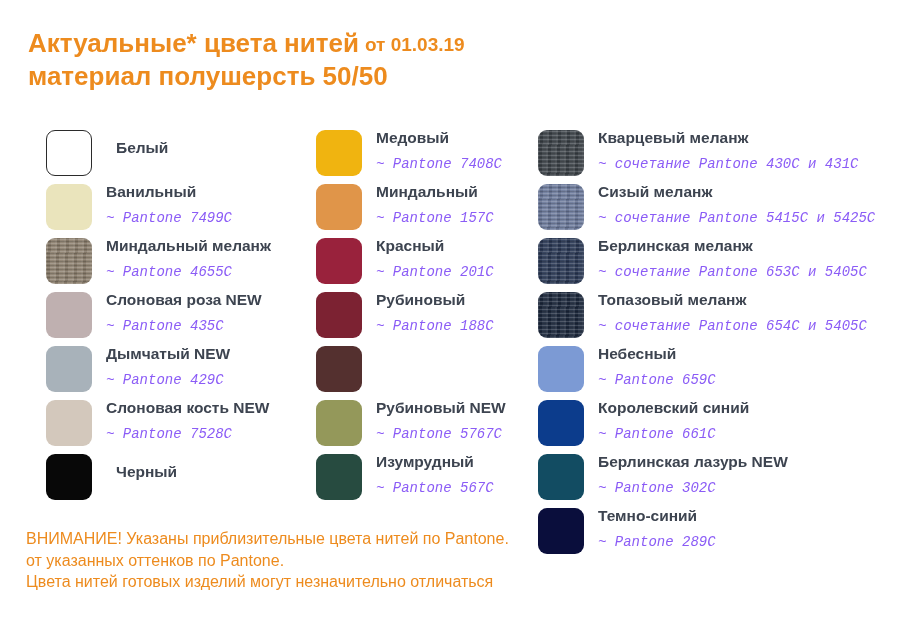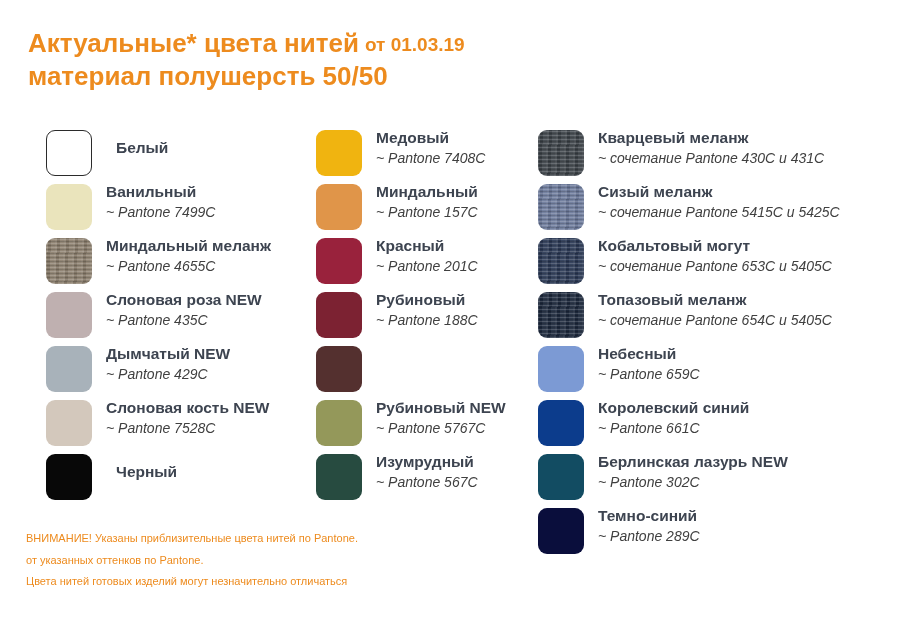--- a/index.html
+++ b/index.html
@@ -116,38 +116,39 @@
     padding-top: 0px;
   }
   .swatch-name {
     color: #3D4450;
     font-weight: bold;
     font-size: 15.5px;
     line-height: 20px;
     white-space: nowrap;
   }
   .swatch-pantone {
-    color: #404040;
+    color: #8b5cf6;
     font-style: italic;
     font-size: 14px;
     line-height: 19px;
     white-space: nowrap;
-    margin-top: 1px;
+    margin-top: 7px;
+    font-family: Liberation Mono, monospace;
   }
   
   .swatch-row.no-pantone .labels { padding-top: 10px; margin-left: 24px; }
 
   
   .warning {
     position: absolute;
     left: 26px;
     top: 528px;
     width: 560px;
     color: #ED8B1E;
-    font-size: 11px;
+    font-size: 16px;
     line-height: 21.5px;
   }
   .warning div { white-space: nowrap; }
 </style>
 </head>
 <body>
 
 <div class="page">
 
   <div class="header">
@@ -265,21 +266,21 @@
         <div class="swatch-row">
           <div class="swatch melange" style="background: rgb(108, 122, 155);"></div>
           <div class="labels">
             <div class="swatch-name">Сизый меланж</div>
             <div class="swatch-pantone">~ сочетание Pantone 5415C и 5425C</div>
           </div>
         </div>
         <div class="swatch-row">
           <div class="swatch melange" style="background: rgb(44, 58, 86);"></div>
           <div class="labels">
-            <div class="swatch-name">Кобальтовый могут</div>
+            <div class="swatch-name">Берлинская меланж</div>
             <div class="swatch-pantone">~ сочетание Pantone 653C и 5405C</div>
           </div>
         </div>
         <div class="swatch-row">
           <div class="swatch melange" style="background: rgb(30, 42, 62);"></div>
           <div class="labels">
             <div class="swatch-name">Топазовый меланж</div>
             <div class="swatch-pantone">~ сочетание Pantone 654C и 5405C</div>
           </div>
         </div>

